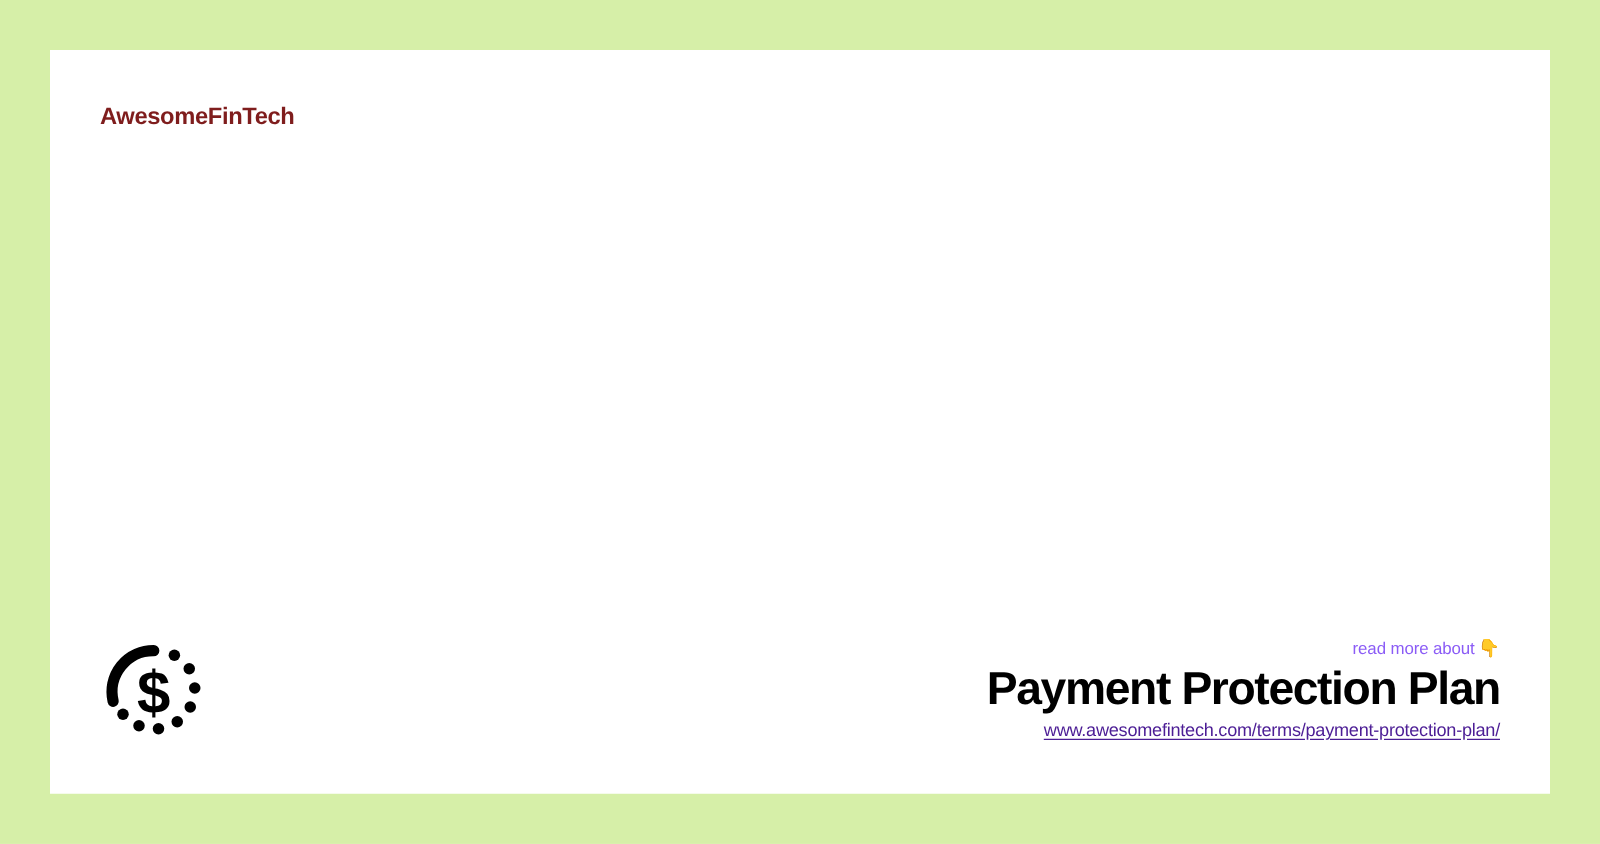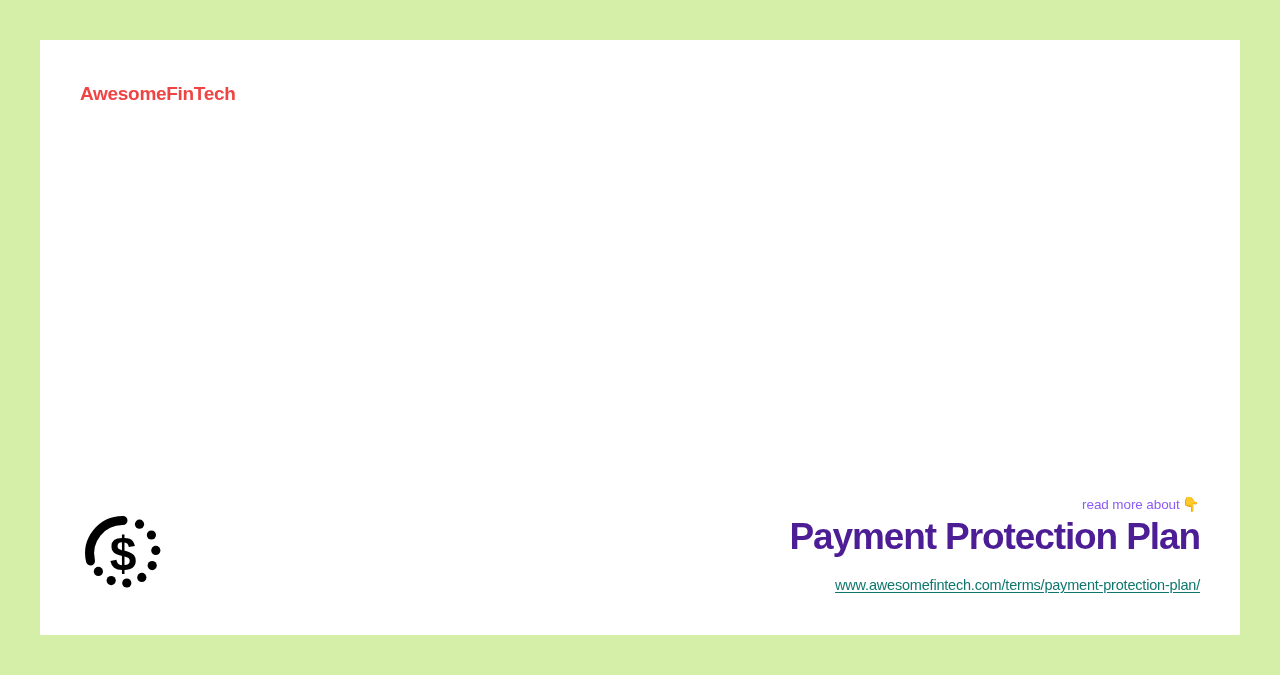--- a/index.html
+++ b/index.html
@@ -28,21 +28,21 @@
     background: #ffffff;
     box-sizing: border-box;
   }
   .brand {
     position: absolute;
     left: 40px;
     top: 44px;
     font-size: 19px;
     font-weight: bold;
     letter-spacing: -0.3px;
-    color: #ef4444;
+    color: #7f1d1d;
     line-height: 1;
     white-space: nowrap;
   }
   .headline {
     position: absolute;
     left: 38px;
     top: 180px;
     width: 1130px;
     font-size: 55px;
     font-weight: 300;
@@ -77,36 +77,36 @@
     letter-spacing: -0.1px;
     white-space: nowrap;
   }
   .read-more .emoji {
     font-size: 14px;
     margin-left: 3px;
   }
   .plan-title {
     font-size: 37px;
     font-weight: bold;
-    color: #4c1d95;
+    color: #000000;
     line-height: 44px;
     letter-spacing: -1.1px;
     white-space: nowrap;
     margin-top: 1px;
   }
   .plan-url {
     display: inline-block;
     font-size: 14.5px;
-    color: #0f766e;
+    color: #4c1d95;
     text-decoration: underline;
     text-underline-offset: 2px;
     line-height: 20px;
     letter-spacing: -0.2px;
     white-space: nowrap;
-    margin-top: 16px;
+    margin-top: 2px;
   }
 </style>
 </head>
 <body>
 
 <div class="stage">
 
   <div class="card">
 
     <div class="brand">AwesomeFinTech</div>

